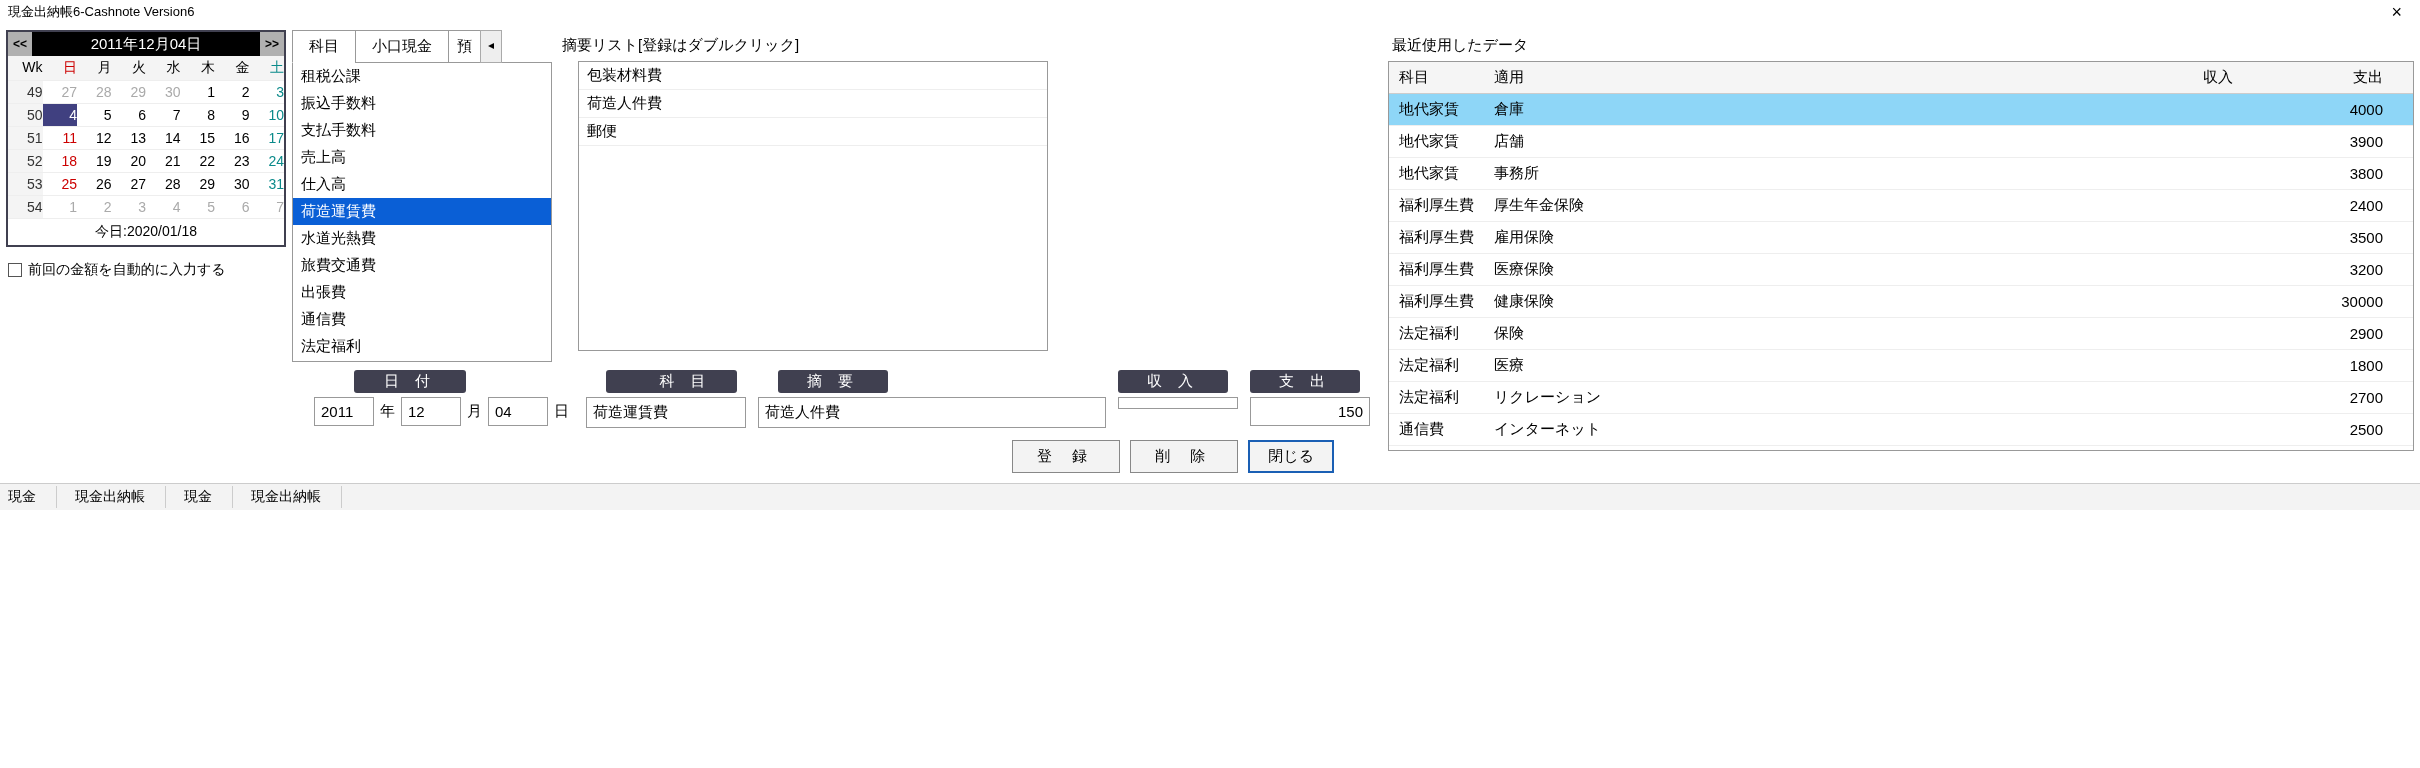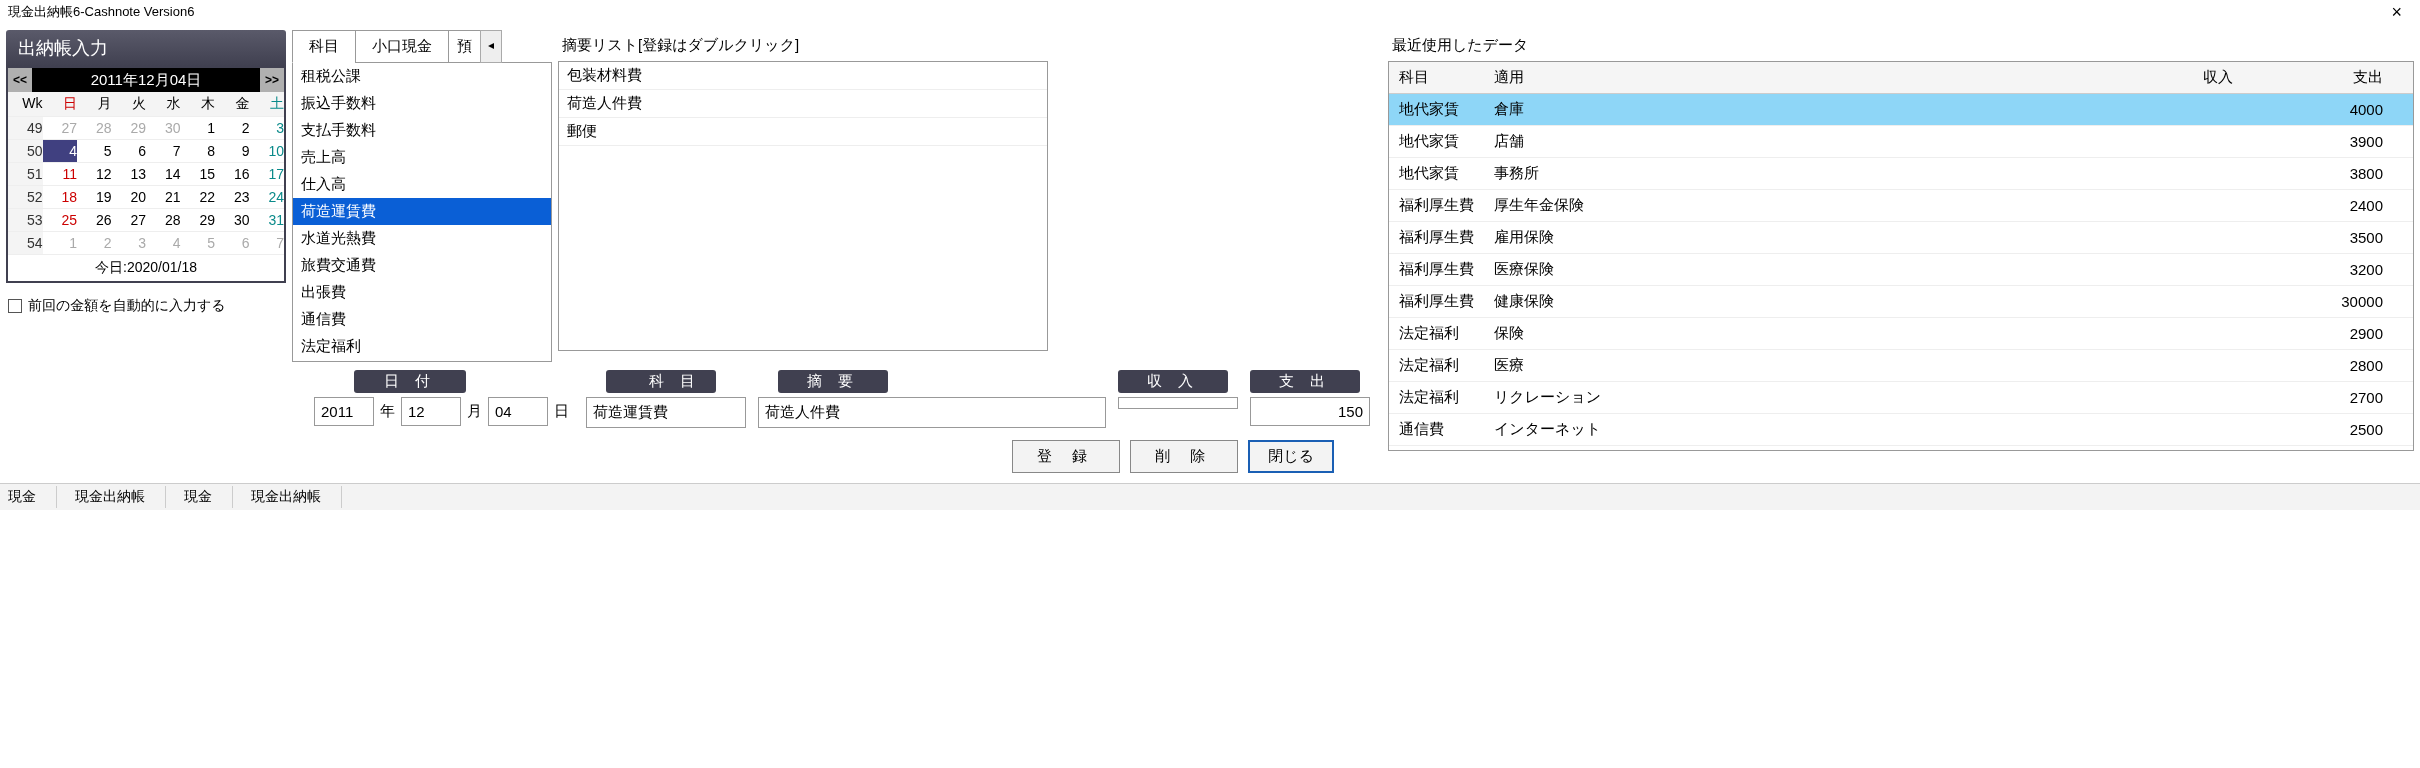--- a/index.html
+++ b/index.html
@@ -28,21 +28,21 @@
 .tabs { display: flex; }
 .tab { border: 1px solid #999; padding: 6px 16px; background: #fff; font-size: 15px; margin-right: -1px; cursor: pointer; }
 .tab.active { border-bottom: 1px solid #fff; }
 .tab.small { padding: 6px 8px; }
 .arrow-tab { border: 1px solid #aaa; background: #eee; width: 22px; text-align: center; font-size: 12px; line-height: 28px; cursor: pointer; }
 .listbox { border: 1px solid #999; height: 300px; overflow-y: auto; margin-top: -1px; }
 .listbox .item { padding: 4px 8px; font-size: 15px; cursor: pointer; }
 .listbox .item.sel { background: #0a5fd6; color: #fff; }
 .summary-col { width: 490px; }
 .sec-title { padding: 6px 4px; font-size: 15px; }
-.summary-list { border: 1px solid #999; height: 290px; }
+.summary-list { border: 1px solid #999; height: 290px; margin-left: 20px; }
 .summary-list .item { padding: 4px 8px; border-bottom: 1px solid #eee; font-size: 15px; cursor: pointer; }
 .recent-col { flex: 1; }
 .recent-table-wrap { border: 1px solid #999; height: 390px; overflow-y: auto; position: relative; }
 .recent-table { width: 100%; border-collapse: collapse; font-size: 15px; }
 .recent-table th { text-align: left; font-weight: normal; padding: 6px 10px; background: #f5f5f5; border-bottom: 1px solid #ccc; }
 .recent-table td { padding: 6px 10px; border-bottom: 1px solid #eee; }
 .recent-table .num { text-align: right; }
 .recent-table tr.sel td { background: #8ed6f7; }
 .bottom-row { display: flex; align-items: flex-start; gap: 12px; padding: 8px 12px 4px 22px; }
 .field-col { display: flex; flex-direction: column; gap: 4px; }
@@ -64,21 +64,20 @@
 </head>
 <body>
 
 <div class="titlebar">
   <span>現金出納帳6-Cashnote Version6</span>
   <span class="close">×</span>
 </div>
 
 <div class="main">
   <div class="left-pane">
-    <div class="panel-title">出納帳入力</div>
     <div class="calendar">
       <div class="cal-header">
         <div class="nav">&lt;&lt;</div>
         <div class="label">2011年12月04日</div>
         <div class="nav">&gt;&gt;</div>
       </div>
       <div class="cal-grid" id="cal-grid">
           <div class="hdr">Wk</div>
           <div class="hdr sun">日</div>
           <div class="hdr">月</div>
@@ -186,21 +185,21 @@
           <div class="date-inputs">
             <div class="tbox sm">2011</div>
             <span class="unit">年</span>
             <div class="tbox sm">12</div>
             <span class="unit">月</span>
             <div class="tbox sm">04</div>
             <span class="unit">日</span>
           </div>
         </div>
         <div class="field-col">
-          <div class="hdr-chip" style="width:110px; margin-left:20px;padding-left:34px;">科 目</div>
+          <div class="hdr-chip" style="width:131px; margin-left:20px;padding-left:34px;">科 目</div>
           <div class="tbox md">荷造運賃費</div>
         </div>
         <div class="field-col">
           <div class="hdr-chip" style="width:110px; margin-left:20px;">摘  要</div>
           <div class="tbox lg">荷造人件費</div>
         </div>
         <div class="field-col">
           <div class="hdr-chip" style="width:110px;">収   入</div>
           <div class="tbox num"></div>
         </div>
@@ -284,21 +283,21 @@
               <td>法定福利</td>
               <td>保険</td>
               <td class="num"></td>
               <td class="num">2900</td>
               <td></td>
             </tr>
             <tr>
               <td>法定福利</td>
               <td>医療</td>
               <td class="num"></td>
-              <td class="num">2800</td>
+              <td class="num">1800</td>
               <td></td>
             </tr>
             <tr>
               <td>法定福利</td>
               <td>リクレーション</td>
               <td class="num"></td>
               <td class="num">2700</td>
               <td></td>
             </tr>
             <tr>

